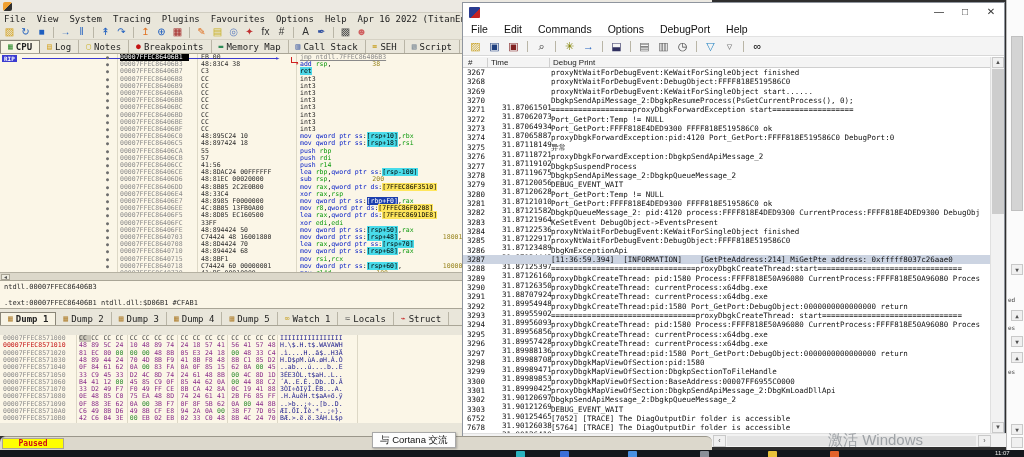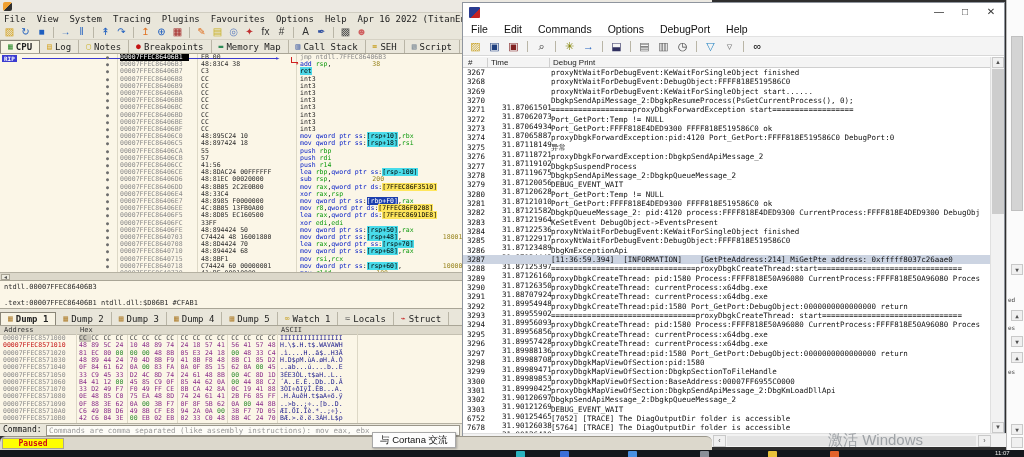--- a/index.html
+++ b/index.html
@@ -30,21 +30,21 @@
           font-family:"DejaVu Sans Mono",monospace;font-size:6.5px;color:#1a1a1a;}
   .vline{position:absolute;top:0;width:1px;background:#ddd8c6;}
   .drow{position:absolute;left:0;width:462px;height:7.2px;line-height:7.2px;}
   .drow .dot{position:absolute;left:106px;color:#6d6d6d;font-size:5px;top:0;}
   .drow .adr{position:absolute;left:120px;color:#8a8a8a;}
   .drow .adr.sel{background:#000;color:#fff;padding-right:6px;}
   .drow .byt{position:absolute;left:201px;color:#2b2b2b;}
   .drow .ins{position:absolute;left:300px;}
   .mn{color:#0a22c8;} .reg{color:#0f9b0f;} .num{color:#97831b;margin-left:41px;}
   .m-rsp{background:#49dcea;color:#000;} .m-rbp{background:#1c3fae;color:#fff;} .m-ds{background:#ffe65c;color:#000;}
-  .gray{color:#8a8a8a;} .hl-cyan{background:#4fd8e8;color:#000;}
+  .gray{color:#8a8a8a;text-decoration:underline;} .hl-cyan{background:#4fd8e8;color:#000;}
   #ripbadge{position:absolute;left:2px;top:1px;background:#3b3bd0;color:#fff;font-size:6px;line-height:7px;padding:0 2px;font-weight:bold;}
   #ripline{position:absolute;left:22px;top:4px;width:254px;height:1px;background:#3b3bd0;}
   #riparrow{position:absolute;left:276px;top:0px;color:#3b3bd0;font-size:6px;}
   #jmparrow{position:absolute;left:291px;top:3px;width:7px;height:6px;border-left:1px solid #d02020;border-bottom:1px solid #d02020;}
   #jmphead{position:absolute;left:296px;top:6px;color:#d02020;font-size:5px;}
 
   #xhsb{position:absolute;left:0;top:272px;width:462px;height:8px;background:#dcd8ca;border-top:1px solid #b5b1a2;}
   #xhsb .lft{position:absolute;left:1px;top:1px;width:9px;height:6px;background:#ecead e;background:#eceade;border:1px solid #a9a596;font-size:5px;line-height:4px;text-align:center;color:#555;}
 
   #infobox{position:absolute;left:0;top:280px;width:462px;height:28px;background:#fbf6e7;border-top:1px solid #a9a596;
@@ -157,42 +157,30 @@
     <div id="xhsb">
       <div class="lft">◄</div>
     </div>
 
     <div id="infobox">
       <div class="l1">ntdll.00007FFEC86406B3</div>
       <div class="l2">.text:00007FFEC86406B1 ntdll.dll:$D06B1 #CFAB1</div>
     </div>
 
     <div id="dumptabs"><div class="xtab active"><span class="tg" style="color:#b08030">▦</span><span>Dump 1</span></div><div class="xtab"><span class="tg" style="color:#b08030">▦</span><span>Dump 2</span></div><div class="xtab"><span class="tg" style="color:#b08030">▦</span><span>Dump 3</span></div><div class="xtab"><span class="tg" style="color:#b08030">▦</span><span>Dump 4</span></div><div class="xtab"><span class="tg" style="color:#b08030">▦</span><span>Dump 5</span></div><div class="xtab"><span class="tg" style="color:#c8a020">∞</span><span>Watch 1</span></div><div class="xtab"><span class="tg" style="color:#555555">≔</span><span>Locals</span></div><div class="xtab"><span class="tg" style="color:#c41212">⌁</span><span>Struct</span></div></div>
-    <div id="dumphdr">
-      <span style="left:4px">Address</span>
-      <span style="left:80px">Hex</span>
-      <span style="left:281px">ASCII</span>
-      <span class="vline" style="left:76px;height:9px;top:0"></span>
-      <span class="vline" style="left:277px;height:9px;top:0"></span>
-      <span class="vline" style="left:357px;height:9px;top:0"></span>
-    </div>
     <div id="dumparea">
       <div class="vline" style="left:76px;height:88px;"></div>
       <div class="vline" style="left:127px;height:88px;"></div>
       <div class="vline" style="left:177px;height:88px;"></div>
       <div class="vline" style="left:227px;height:88px;"></div>
       <div class="vline" style="left:277px;height:88px;"></div>
       <div class="vline" style="left:357px;height:88px;"></div>
       <div id="dumprows"><div class="hrow" style="top: 0px;"><span class="adr">00007FFEC8571000</span><span class="hx"><span class="hb bc bselect">CC</span><span class="hb bc">CC</span><span class="hb bc">CC</span><span class="hb bc g4">CC</span><span class="hb bc">CC</span><span class="hb bc">CC</span><span class="hb bc">CC</span><span class="hb bc g4">CC</span><span class="hb bc">CC</span><span class="hb bc">CC</span><span class="hb bc">CC</span><span class="hb bc g4">CC</span><span class="hb bc">CC</span><span class="hb bc">CC</span><span class="hb bc">CC</span><span class="hb bc">CC</span></span><span class="as">ÌÌÌÌÌÌÌÌÌÌÌÌÌÌÌÌ</span></div><div class="hrow" style="top: 7.3px;"><span class="adr red">00007FFEC8571010</span><span class="hx"><span class="hb bx">48</span><span class="hb bx">89</span><span class="hb bx">5C</span><span class="hb bx g4">24</span><span class="hb bx">10</span><span class="hb bx">48</span><span class="hb bx">89</span><span class="hb bx g4">74</span><span class="hb bx">24</span><span class="hb bx">18</span><span class="hb bx">57</span><span class="hb bx g4">41</span><span class="hb bx">56</span><span class="hb bx">41</span><span class="hb bx">57</span><span class="hb bx">48</span></span><span class="as">H.\$.H.t$.WAVAWH</span></div><div class="hrow" style="top: 14.6px;"><span class="adr">00007FFEC8571020</span><span class="hx"><span class="hb bx">81</span><span class="hb bx">EC</span><span class="hb bx">80</span><span class="hb b0 g4">00</span><span class="hb b0">00</span><span class="hb b0">00</span><span class="hb bx">48</span><span class="hb bx g4">8B</span><span class="hb bx">05</span><span class="hb bx">E3</span><span class="hb bx">24</span><span class="hb bx g4">18</span><span class="hb b0">00</span><span class="hb bx">48</span><span class="hb bx">33</span><span class="hb bx">C4</span></span><span class="as">.ì....H..ã$..H3Ä</span></div><div class="hrow" style="top: 21.9px;"><span class="adr">00007FFEC8571030</span><span class="hx"><span class="hb bx">48</span><span class="hb bx">89</span><span class="hb bx">44</span><span class="hb bx g4">24</span><span class="hb bx">70</span><span class="hb bx">4D</span><span class="hb bx">8B</span><span class="hb bx g4">F9</span><span class="hb bx">41</span><span class="hb bx">8B</span><span class="hb bx">F8</span><span class="hb bx g4">48</span><span class="hb bx">8B</span><span class="hb bx">C1</span><span class="hb bx">85</span><span class="hb bx">D2</span></span><span class="as">H.D$pM.ùA.øH.Á.Ò</span></div><div class="hrow" style="top: 29.2px;"><span class="adr">00007FFEC8571040</span><span class="hx"><span class="hb bx">0F</span><span class="hb bx">84</span><span class="hb bx">61</span><span class="hb bx g4">62</span><span class="hb bx">0A</span><span class="hb b0">00</span><span class="hb bx">83</span><span class="hb bx g4">FA</span><span class="hb bx">0A</span><span class="hb bx">0F</span><span class="hb bx">85</span><span class="hb bx g4">15</span><span class="hb bx">62</span><span class="hb bx">0A</span><span class="hb b0">00</span><span class="hb bx">45</span></span><span class="as">..ab...ú....b..E</span></div><div class="hrow" style="top: 36.5px;"><span class="adr">00007FFEC8571050</span><span class="hx"><span class="hb bx">33</span><span class="hb bx">C9</span><span class="hb bx">45</span><span class="hb bx g4">33</span><span class="hb bx">D2</span><span class="hb bx">4C</span><span class="hb bx">8D</span><span class="hb bx g4">74</span><span class="hb bx">24</span><span class="hb bx">61</span><span class="hb bx">48</span><span class="hb bx g4">8B</span><span class="hb b0">00</span><span class="hb bx">4C</span><span class="hb bx">8D</span><span class="hb bx">1D</span></span><span class="as">3ÉE3ÒL.t$aH..L..</span></div><div class="hrow" style="top: 43.8px;"><span class="adr">00007FFEC8571060</span><span class="hx"><span class="hb bx">B4</span><span class="hb bx">41</span><span class="hb bx">12</span><span class="hb b0 g4">00</span><span class="hb bx">45</span><span class="hb bx">85</span><span class="hb bx">C9</span><span class="hb bx g4">0F</span><span class="hb bx">85</span><span class="hb bx">44</span><span class="hb bx">62</span><span class="hb bx g4">0A</span><span class="hb b0">00</span><span class="hb bx">44</span><span class="hb bx">88</span><span class="hb bx">C2</span></span><span class="as">´A..E.É..Db..D.Â</span></div><div class="hrow" style="top: 51.1px;"><span class="adr">00007FFEC8571070</span><span class="hx"><span class="hb bx">33</span><span class="hb bx">D2</span><span class="hb bx">49</span><span class="hb bx g4">F7</span><span class="hb bx">F0</span><span class="hb bx">49</span><span class="hb bx">FF</span><span class="hb bx g4">CE</span><span class="hb bx">8B</span><span class="hb bx">CA</span><span class="hb bx">42</span><span class="hb bx g4">8A</span><span class="hb bx">0C</span><span class="hb bx">19</span><span class="hb bx">41</span><span class="hb bx">88</span></span><span class="as">3ÒI÷ðIÿÎ.ÊB...A.</span></div><div class="hrow" style="top: 58.4px;"><span class="adr">00007FFEC8571080</span><span class="hx"><span class="hb bx">0E</span><span class="hb bx">48</span><span class="hb bx">85</span><span class="hb bx g4">C0</span><span class="hb bx">75</span><span class="hb bx">EA</span><span class="hb bx">48</span><span class="hb bx g4">8D</span><span class="hb bx">74</span><span class="hb bx">24</span><span class="hb bx">61</span><span class="hb bx g4">41</span><span class="hb bx">2B</span><span class="hb bx">F6</span><span class="hb bx">85</span><span class="hb bx">FF</span></span><span class="as">.H.ÀuêH.t$aA+ö.ÿ</span></div><div class="hrow" style="top: 65.7px;"><span class="adr">00007FFEC8571090</span><span class="hx"><span class="hb bx">0F</span><span class="hb bx">88</span><span class="hb bx">3E</span><span class="hb bx g4">62</span><span class="hb bx">0A</span><span class="hb b0">00</span><span class="hb bx">3B</span><span class="hb bx g4">F7</span><span class="hb bx">0F</span><span class="hb bx">8F</span><span class="hb bx">5B</span><span class="hb bx g4">62</span><span class="hb bx">0A</span><span class="hb b0">00</span><span class="hb bx">44</span><span class="hb bx">8B</span></span><span class="as">..&gt;b..;÷..[b..D.</span></div><div class="hrow" style="top: 73px;"><span class="adr">00007FFEC85710A0</span><span class="hx"><span class="hb bx">C6</span><span class="hb bx">49</span><span class="hb bx">8B</span><span class="hb bx g4">D6</span><span class="hb bx">49</span><span class="hb bx">8B</span><span class="hb bx">CF</span><span class="hb bx g4">E8</span><span class="hb bx">94</span><span class="hb bx">2A</span><span class="hb bx">0A</span><span class="hb b0 g4">00</span><span class="hb bx">3B</span><span class="hb bx">F7</span><span class="hb bx">7D</span><span class="hb bx">05</span></span><span class="as">ÆI.ÖI.Ïè.*..;÷}.</span></div><div class="hrow" style="top: 80.3px;"><span class="adr">00007FFEC85710B0</span><span class="hx"><span class="hb bx">42</span><span class="hb bx">C6</span><span class="hb bx">04</span><span class="hb bx g4">3E</span><span class="hb b0">00</span><span class="hb bx">EB</span><span class="hb bx">02</span><span class="hb bx g4">EB</span><span class="hb bx">02</span><span class="hb bx">33</span><span class="hb bx">C0</span><span class="hb bx g4">48</span><span class="hb bx">8B</span><span class="hb bx">4C</span><span class="hb bx">24</span><span class="hb bx">70</span></span><span class="as">BÆ.&gt;.ë.ë.3ÀH.L$p</span></div></div>
     </div>
 
-    <div id="cmdrow">
-      <label>Command:</label>
-      <input type="text" placeholder="Commands are comma separated (like assembly instructions): mov eax, ebx" style="">
-    </div>
   </div>
 
   <div id="xstatus">
     <div id="paused">Paused</div>
   </div>
 
   <div id="dbgview">
     <div class="dtitle">
       <span class="dicon"></span>
       <span>DebugView on \\DESKTOP-P0D9861 (local)</span>

